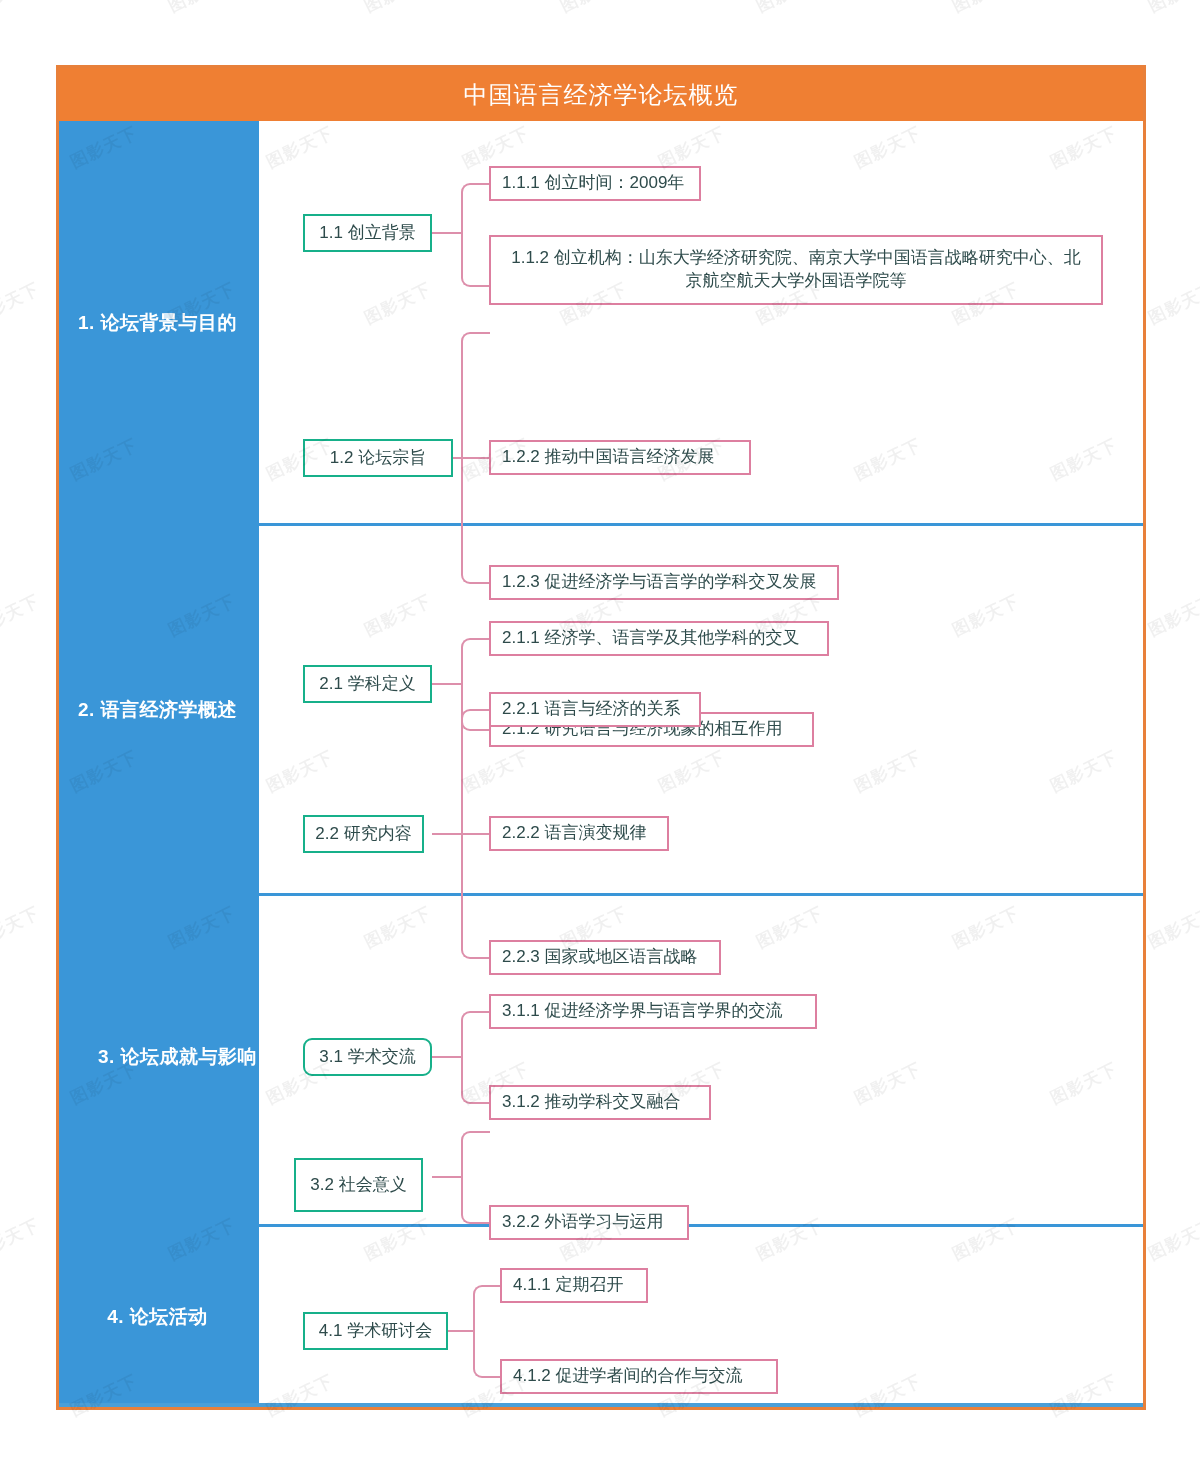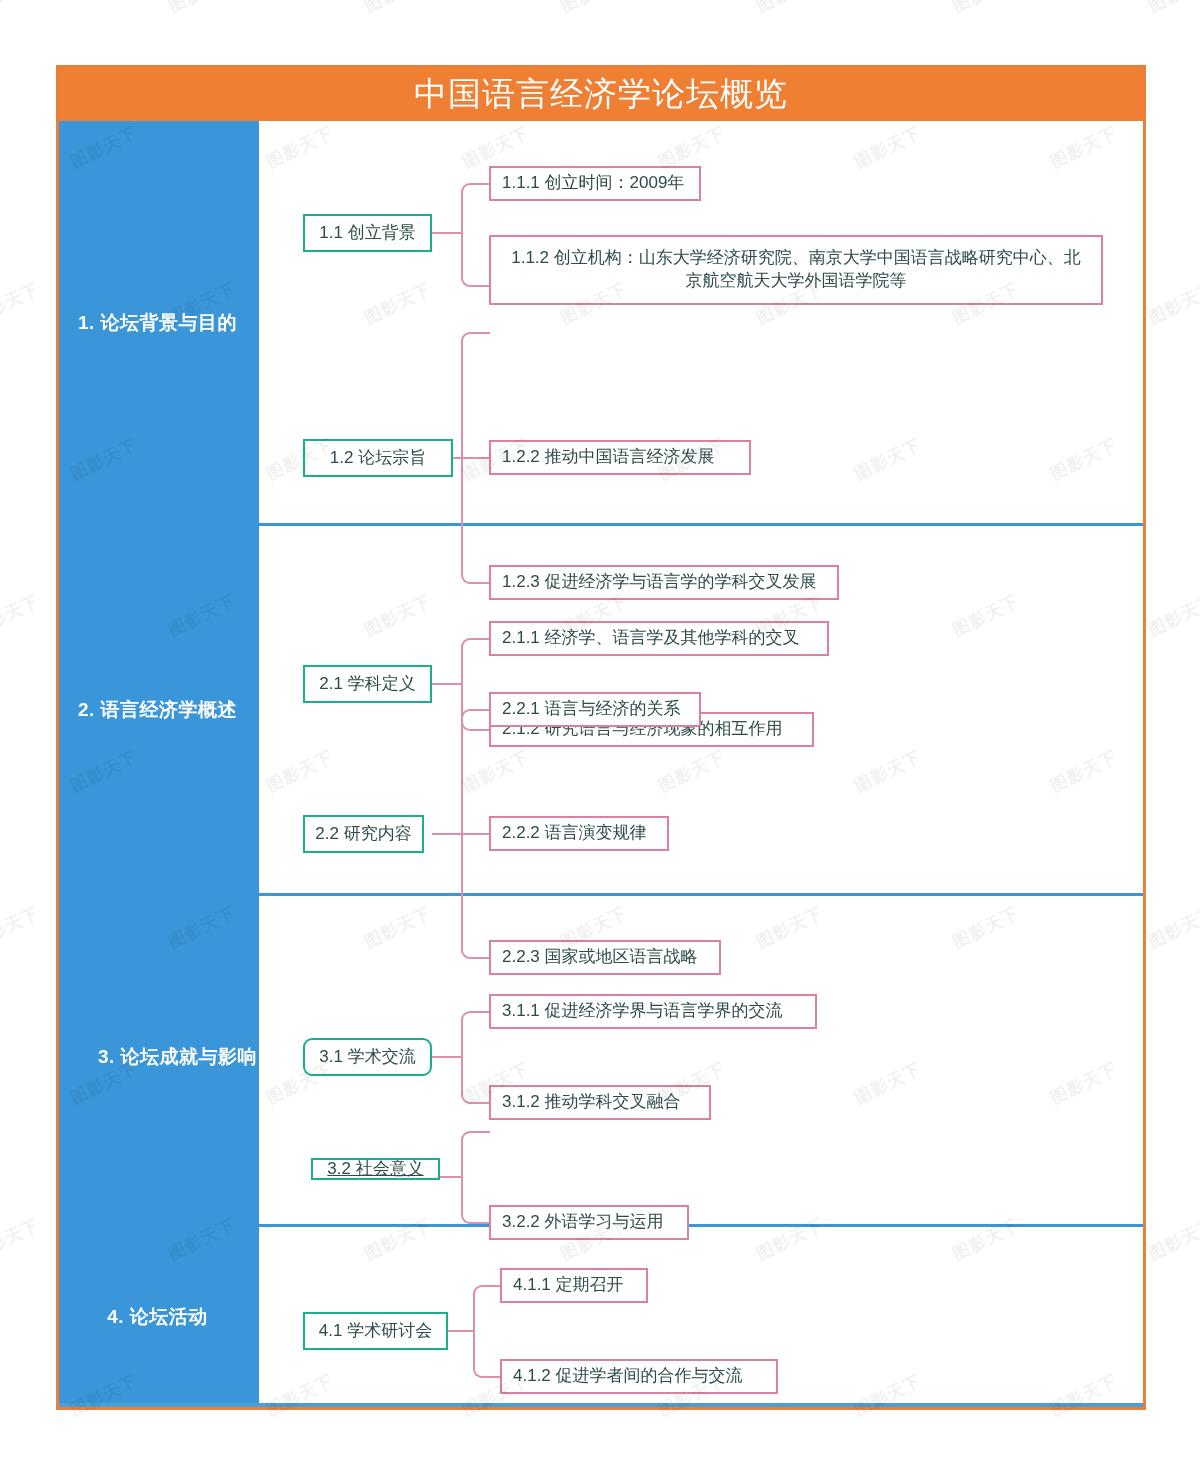--- a/index.html
+++ b/index.html
@@ -59,21 +59,21 @@
     width: 1084px;
     height: 53px;
     background: #ef7f33;
     display: flex;
     align-items: center;
     justify-content: center;
     z-index: 3;
   }
   .titlebar-text {
     color: #ffffff;
-    font-size: 33px;
+    font-size: 24px;
     letter-spacing: 1px;
     font-family: "Liberation Sans", "DejaVu Sans", sans-serif;
   }
 
   
   .body-area {
     position: absolute;
     left: 0;
     top: 53px;
     width: 1084px;
@@ -365,21 +365,21 @@
         <div class="elbow bl" style="left:202px; top:935px; width:16px; height:48px;"></div>
         <div class="conn conn-h" style="left:216px; top:981px; width:15px;"></div>
 
         <div class="node pink" style="left:230px; top:873px; width:328px; height:35px;">
           <span>3.1.1 促进经济学界与语言学界的交流</span>
         </div>
         <div class="node pink" style="left:230px; top:964px; width:222px; height:35px;">
           <span>3.1.2 推动学科交叉融合</span>
         </div>
 
-        <div class="node green" style="left:52px; top:1037px; width:129px; height:22px;text-decoration:underline;">
+        <div class="node green" style="left:35px; top:1037px; width:129px; height:54px;">
           <span>3.2 社会意义</span>
         </div>
         <div class="conn conn-h" style="left:173px; top:1055px; width:30px;"></div>
         <div class="elbow tl" style="left:202px; top:1010px; width:16px; height:46px;"></div>
         <div class="conn conn-h" style="left:216px; top:1010px; width:15px;"></div>
         <div class="elbow bl" style="left:202px; top:1055px; width:16px; height:48px;"></div>
         <div class="conn conn-h" style="left:216px; top:1101px; width:15px;"></div>
 
         <div class="node pink" style="left:230px; top:1084px; width:200px; height:35px;">
           <span>3.2.2 外语学习与运用</span>

